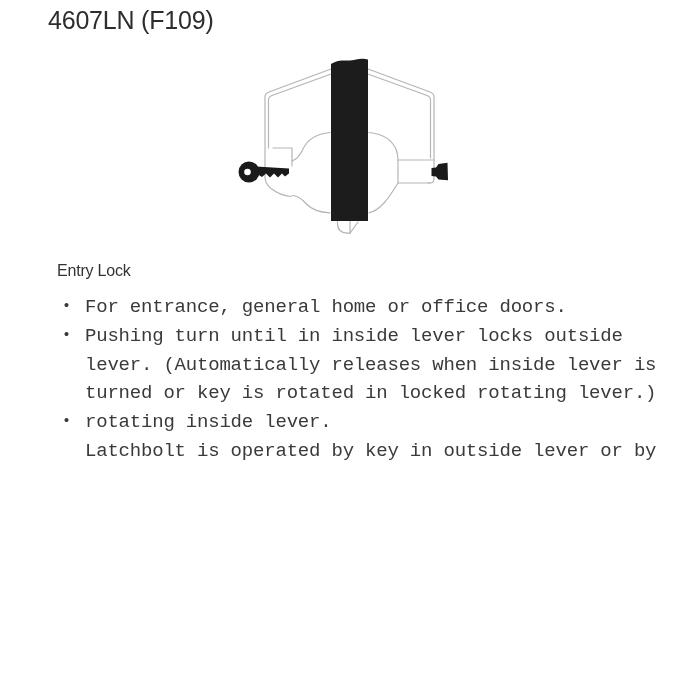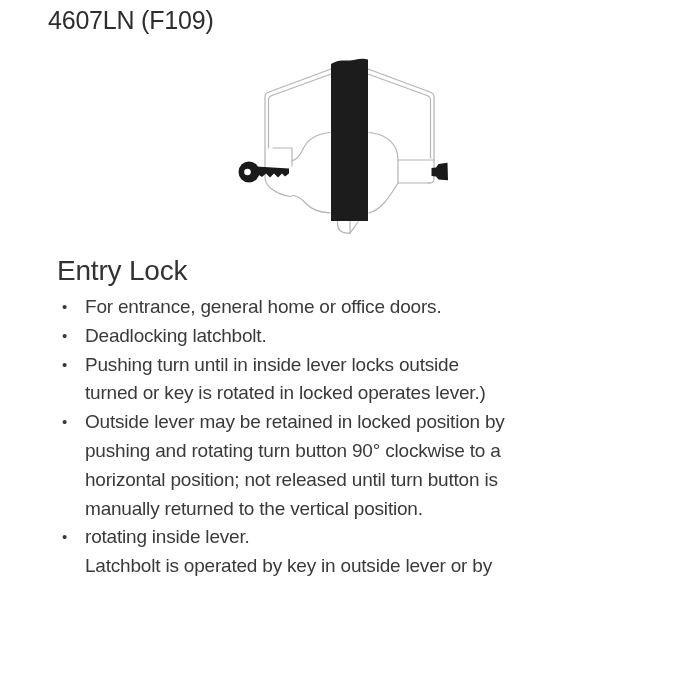--- a/index.html
+++ b/index.html
@@ -26,33 +26,34 @@
     width: 700px; height: 260px;
   }
   .outline { fill: none; stroke: #b5b5b5; stroke-width: 1.2; stroke-linecap: round; stroke-linejoin: round; }
   .content {
     position: absolute;
     left: 57px; top: 257px;
     width: 600px;
     color: #3a3a3a;
   }
   .section-heading {
-    font-size: 28px;
+    font-size: 16px;
     font-weight: 400;
     line-height: 28px;
     margin: 0 0 8px 0;
     color: #333333;
     letter-spacing: -0.2px;
   }
   ul.feature-list {
     list-style: none;
     margin: 0; padding: 0;
     font-size: 19px;
     line-height: 28.8px;
     letter-spacing: -0.2px;
+    font-family: Liberation Mono, monospace;
   }
   ul.feature-list li {
     position: relative;
     padding-left: 28px;
   }
   ul.feature-list li::before {
     content: "\2022";
     position: absolute;
     left: 5px; top: 0;
     font-size: 15px;
@@ -102,30 +103,22 @@
   </svg>
 </div>
 
 <div class="content">
   <h2 class="section-heading">Entry Lock</h2>
   <ul class="feature-list">
     <li>
       <div>For entrance, general home or office doors.</div>
     </li>
     <li>
-      <div>Deadlocking latchbolt.</div>
-    </li>
-    <li>
       <div>Pushing turn until in inside lever locks outside</div>
-      <div>turned or key is rotated in locked operates lever.)</div>
-    </li>
-    <li>
-      <div>Outside lever may be retained in locked position by</div>
-      <div>pushing and rotating turn button 90° clockwise to a</div>
-      <div>horizontal position; not released until turn button is</div>
-      <div>manually returned to the vertical position.</div>
+      <div>lever. (Automatically releases when inside lever is</div>
+      <div>turned or key is rotated in locked rotating lever.)</div>
     </li>
     <li>
       <div>rotating inside lever.</div>
       <div>Latchbolt is operated by key in outside lever or by</div>
     </li>
   </ul>
 </div>
 
 </body></html>

